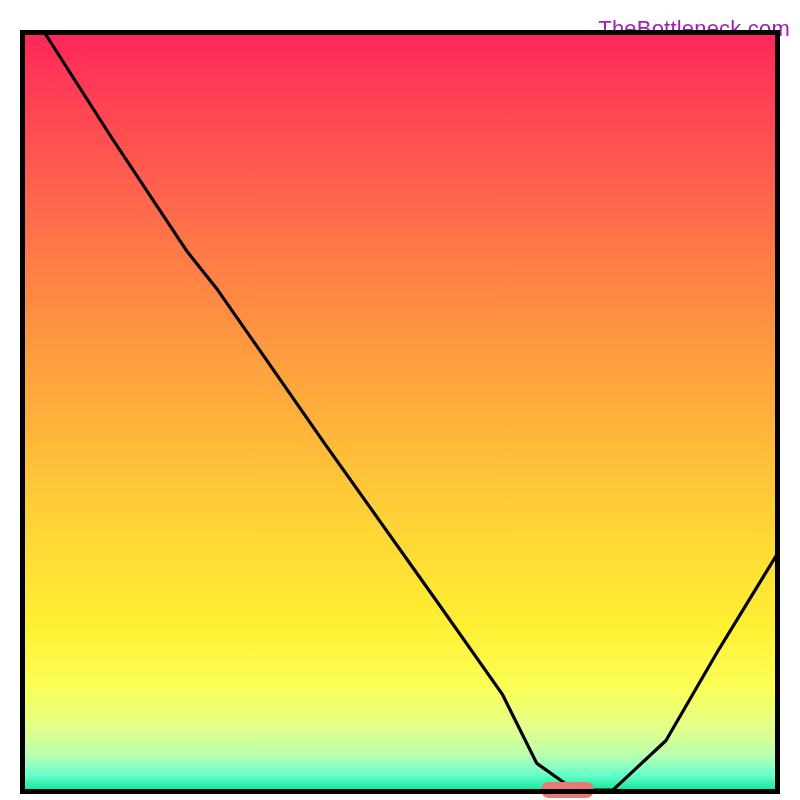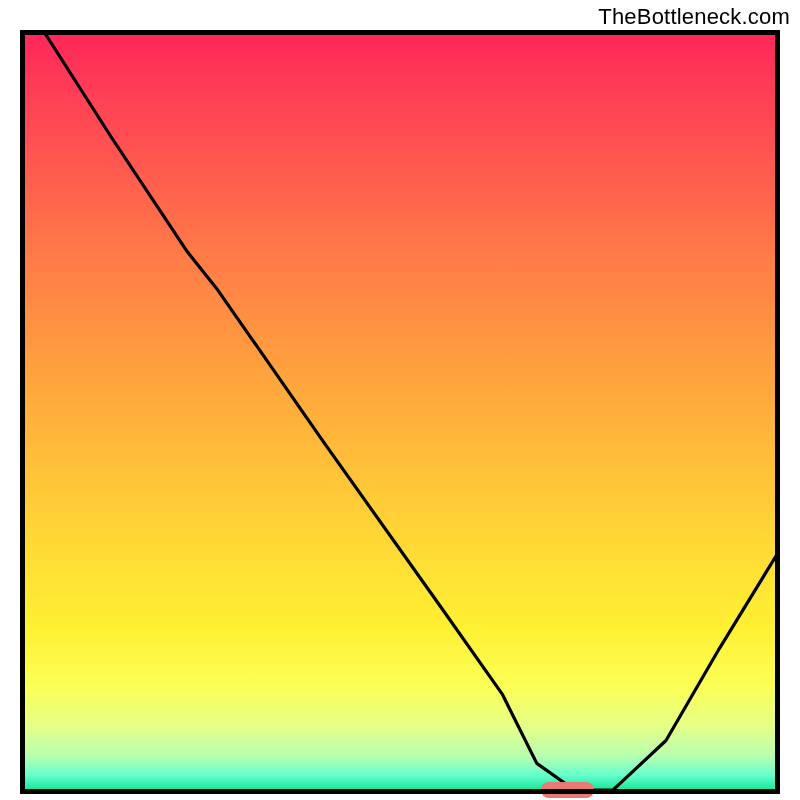--- a/index.html
+++ b/index.html
@@ -11,24 +11,24 @@
     overflow: hidden;
     font-family: Arial, Helvetica, sans-serif;
   }
   .wrap {
     position: relative;
     width: 800px;
     height: 800px;
   }
   .attrib {
     position: absolute;
-    top: 4px;
+    top: 16px;
     right: 10px;
     font-size: 22px;
-    color: #000000;
+    color: #a21caf;
     font-weight: 500;
     letter-spacing: 0.2px;
   }
   .plot {
     position: absolute;
     left: 20px;
     top: 30px;
     width: 760px;
     height: 764px;
   }

